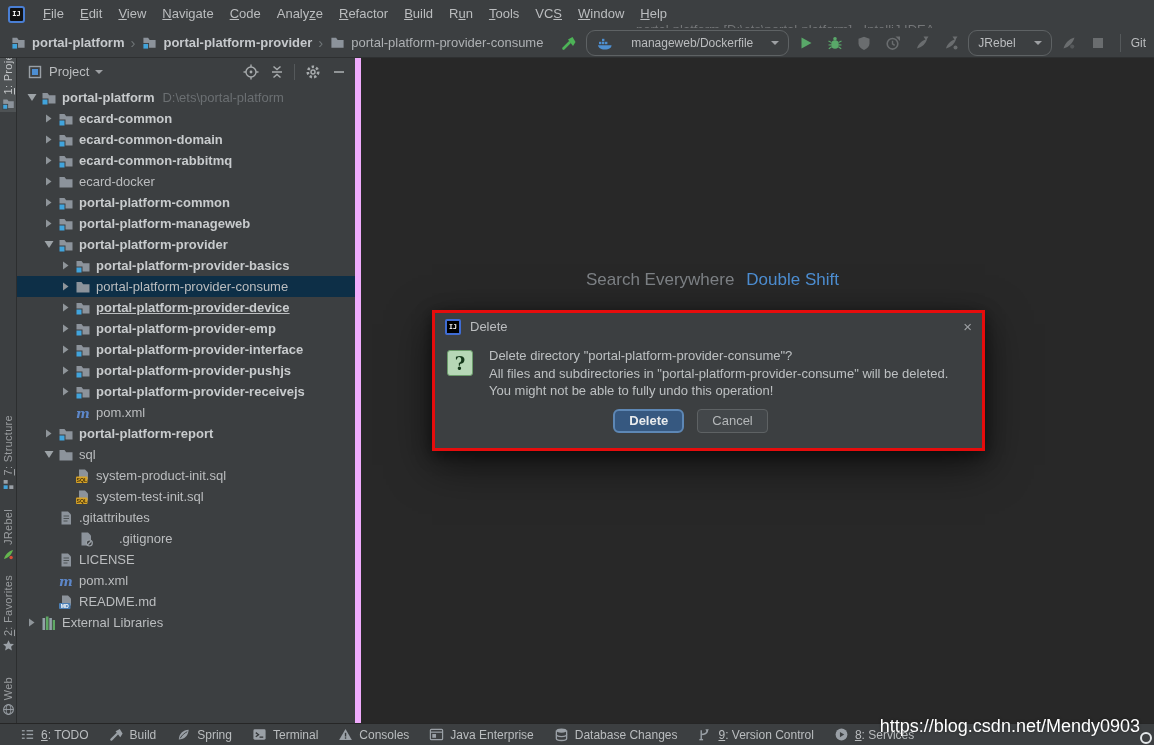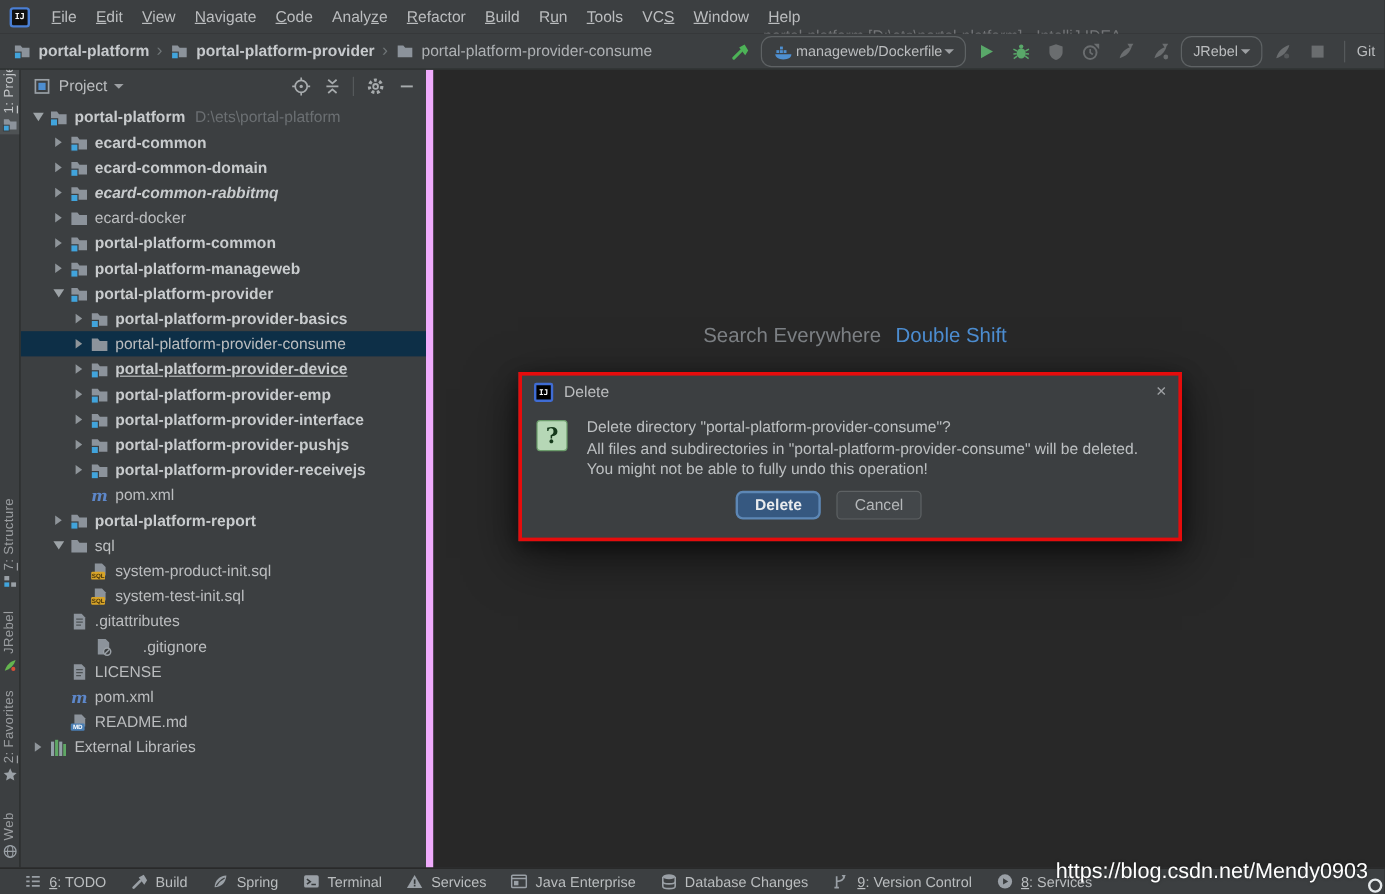--- a/index.html
+++ b/index.html
@@ -20,21 +20,21 @@
   
   .navbar { position:absolute; top:28px; left:0; width:100%; height:30px; background:#3c3f41;
     border-bottom:1px solid #2e3031; display:flex; align-items:center; padding:0 6px 0 10px; z-index:5; }
   .crumbs { display:flex; align-items:center; }
   .crumb { display:flex; align-items:center; gap:5px; font-size:13px; color:#aeb1b4; white-space:nowrap; }
   .crumb.bold { font-weight:bold; color:#c6c9cc; }
   .crumb-sep { color:#6f7577; font-size:15px; margin:0 6px; }
   .run-tools { margin-left:auto; display:flex; align-items:center; gap:5px; }
   .tbtn { width:24px; height:24px; display:flex; align-items:center; justify-content:center; }
   .combo { height:22px; border:1px solid #5e6264; border-radius:9px; display:flex; align-items:center;
-    gap:2px; padding:12px 9px; font-size:12px; color:#bbbdbf; white-space:nowrap; }
+    gap:18px; padding:12px 9px; font-size:12px; color:#bbbdbf; white-space:nowrap; }
   .caret { width:0; height:0; border-left:4px solid transparent; border-right:4px solid transparent;
     border-top:4px solid #9da0a3; }
   .tool-sep { width:1px; height:18px; background:#55595b; margin:0 5px; }
   .git-label { font-size:12px; color:#bbbdbf; padding-right:2px; }
 
   
   .main { position:absolute; top:58px; left:0; width:1154px; height:665px; display:flex; }
 
   .stripe { width:17px; background:#3c3f41; border-right:1px solid #2c2e2f; position:relative; flex-shrink:0; }
   .tool-tab { position:absolute; left:0; width:16px; display:flex; flex-direction:column;
@@ -365,21 +365,21 @@
             </svg>
           </span>
           <span class="ic">
             <svg width="16" height="16" viewBox="0 0 16 16">
               <path fill="#8c939b" d="M1.5 3h5l1.7 2.2h6.3v8.3H1.5z"></path>
               <rect x="1" y="9" width="6" height="6" fill="#41a4dc" stroke="#3c3f41" stroke-width="1"></rect>
             </svg>
           </span>
           <span class="tree-label bold">ecard-common-domain</span>
         </div>
-        <div class="tree-row" style="padding-left: 23px; font-style: italic;">
+        <div class="tree-row" style="padding-left: 23px;">
           <span class="tree-arrow">
             <svg width="9" height="9" viewBox="0 0 9 9">
               <path d="M2 0.5l5.5 4L2 8.5z" fill="#8f959a"></path>
             </svg>
           </span>
           <span class="ic">
             <svg width="16" height="16" viewBox="0 0 16 16">
               <path fill="#8c939b" d="M1.5 3h5l1.7 2.2h6.3v8.3H1.5z"></path>
               <rect x="1" y="9" width="6" height="6" fill="#41a4dc" stroke="#3c3f41" stroke-width="1"></rect>
             </svg>
@@ -746,21 +746,21 @@
       <span>Terminal</span>
     </span>
     <span class="sb-item">
       <span class="ic">
         <svg width="15" height="15" viewBox="0 0 16 16">
           <path d="M8 2.2L14.8 13.8H1.2z" fill="#9aa0a6"></path>
           <rect x="7.3" y="6.2" width="1.5" height="4" fill="#35383a"></rect>
           <rect x="7.3" y="11" width="1.5" height="1.5" fill="#35383a"></rect>
         </svg>
       </span>
-      <span>Services</span>
+      <span>Consoles</span>
     </span>
     <span class="sb-item">
       <span class="ic">
         <svg width="15" height="15" viewBox="0 0 16 16">
           <rect x="1.5" y="2.5" width="13" height="11" rx="1" fill="none" stroke="#9aa0a6" stroke-width="1.3"></rect>
           <line x1="1.5" y1="5.5" x2="14.5" y2="5.5" stroke="#9aa0a6" stroke-width="1.3"></line>
           <rect x="3.5" y="7.5" width="4" height="4" fill="#9aa0a6"></rect>
         </svg>
       </span>
       <span>Java Enterprise</span>

